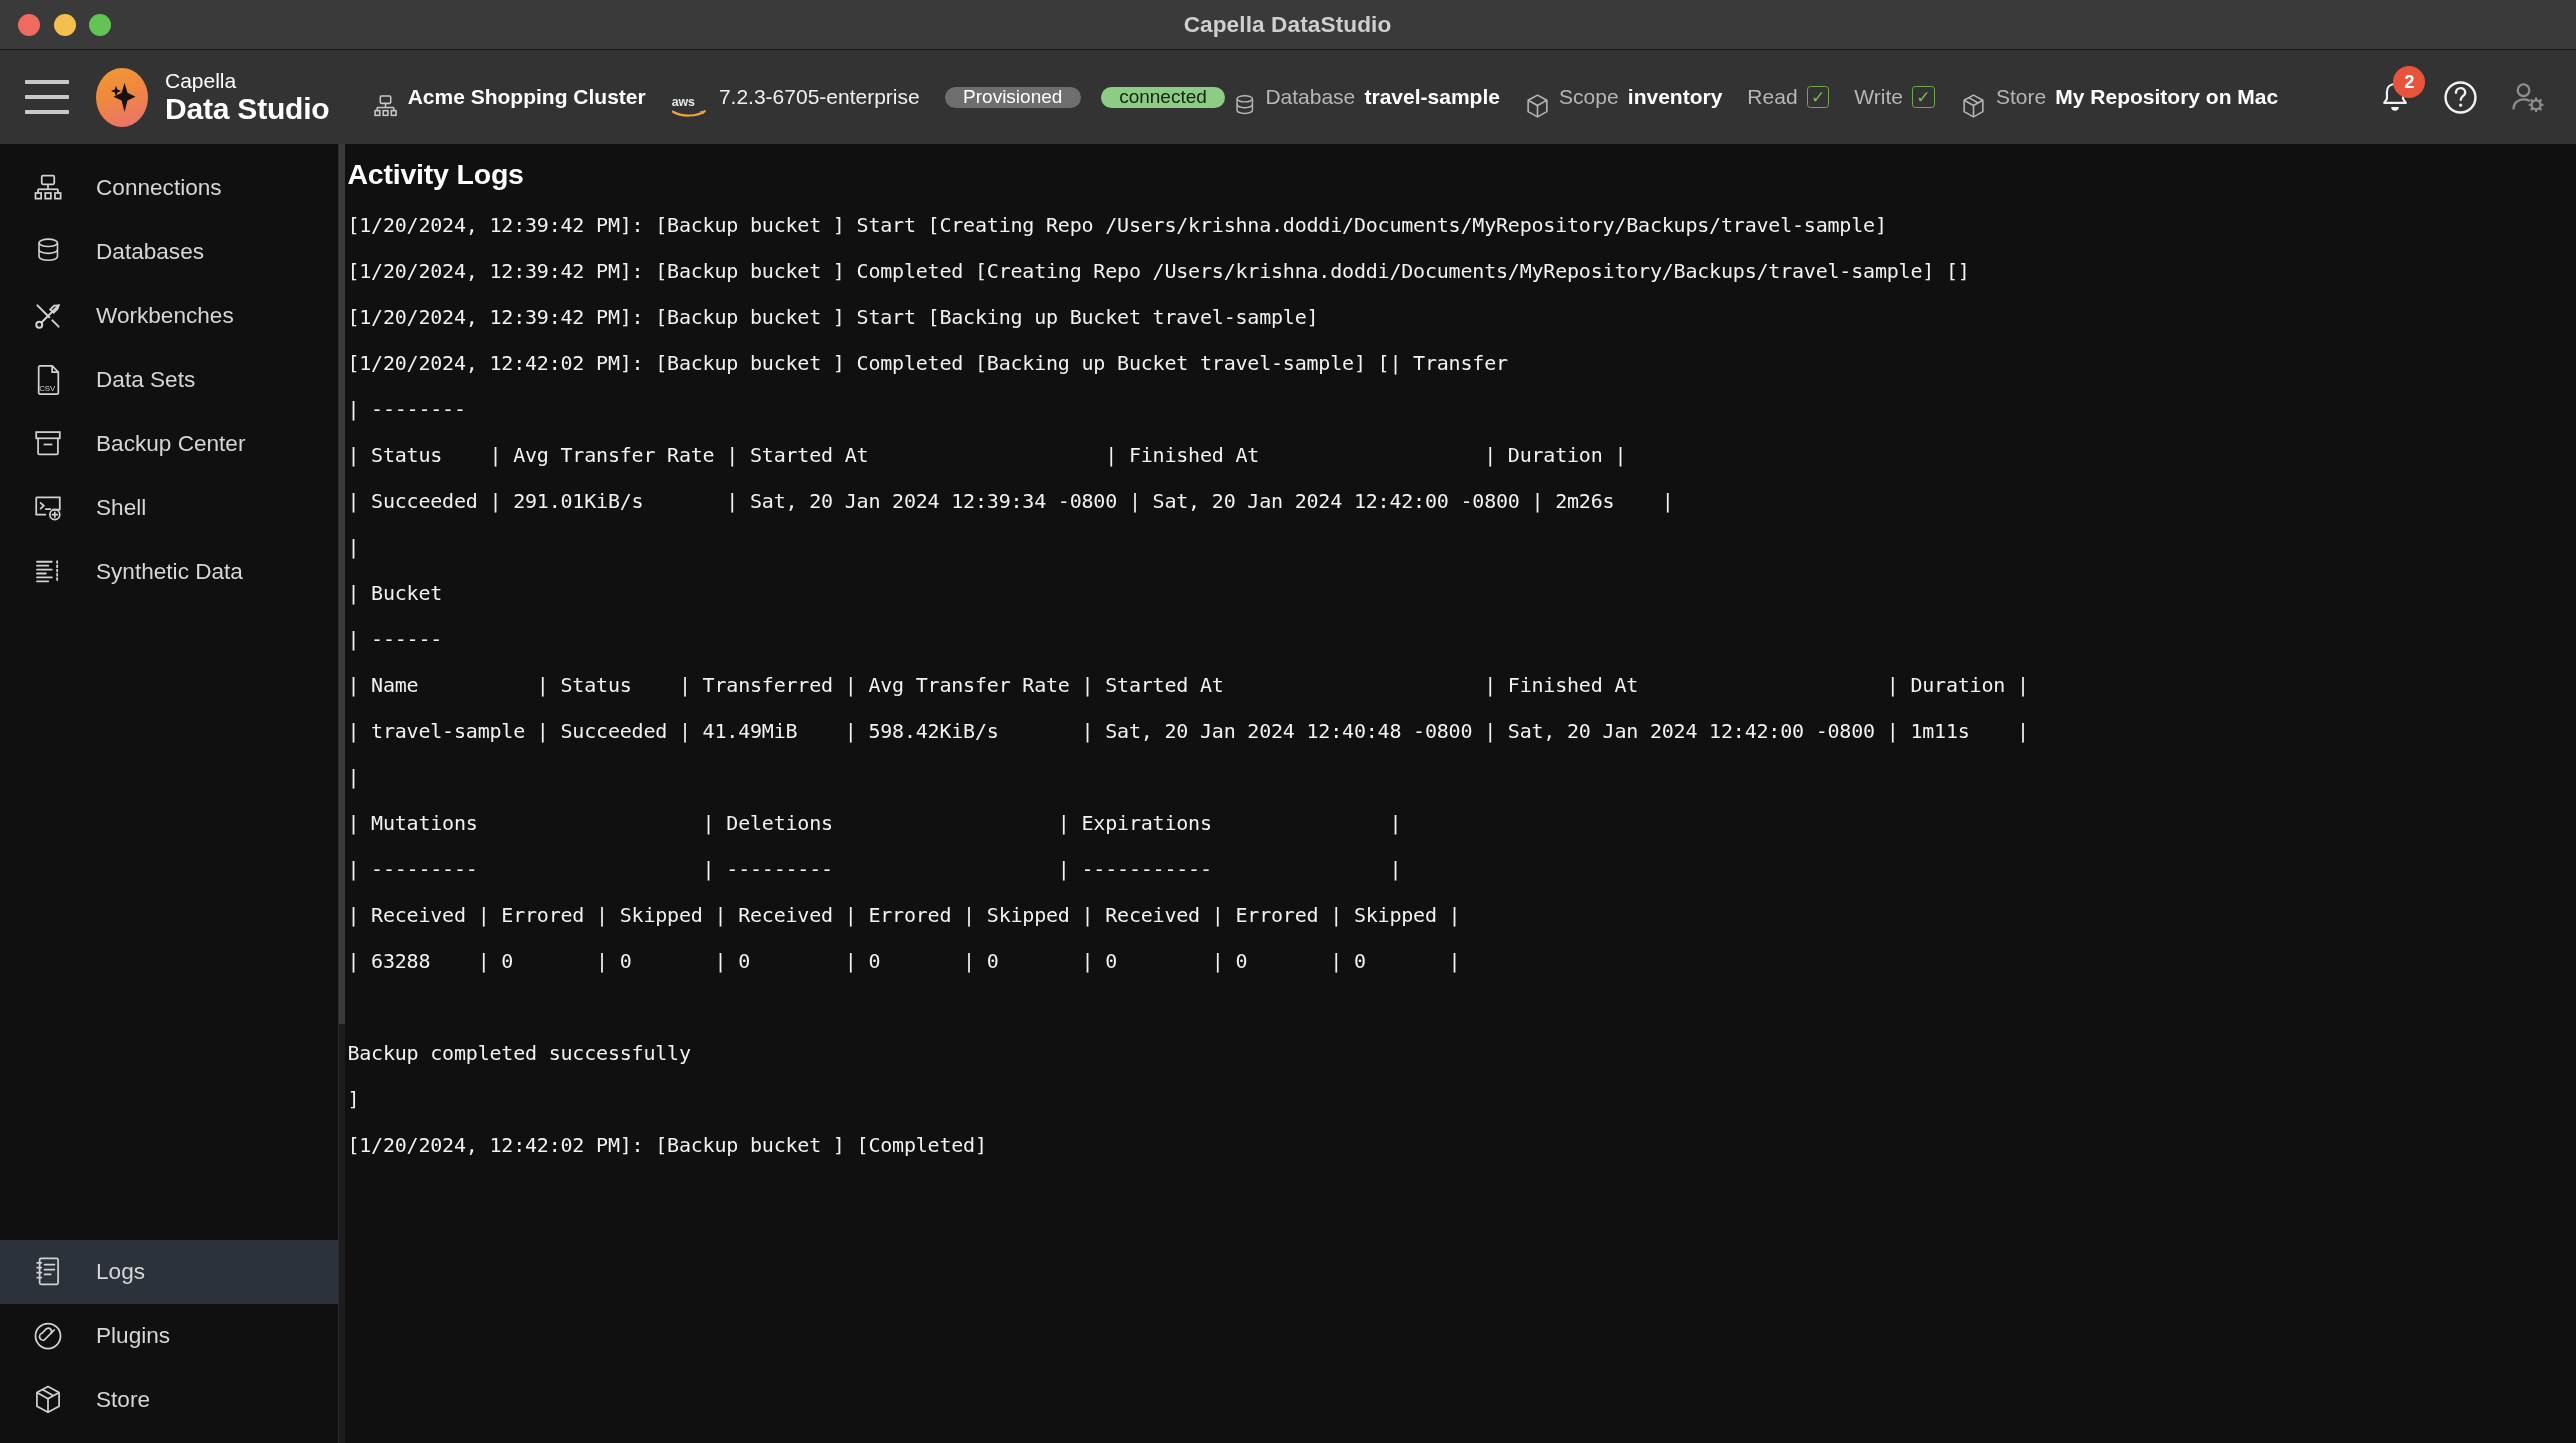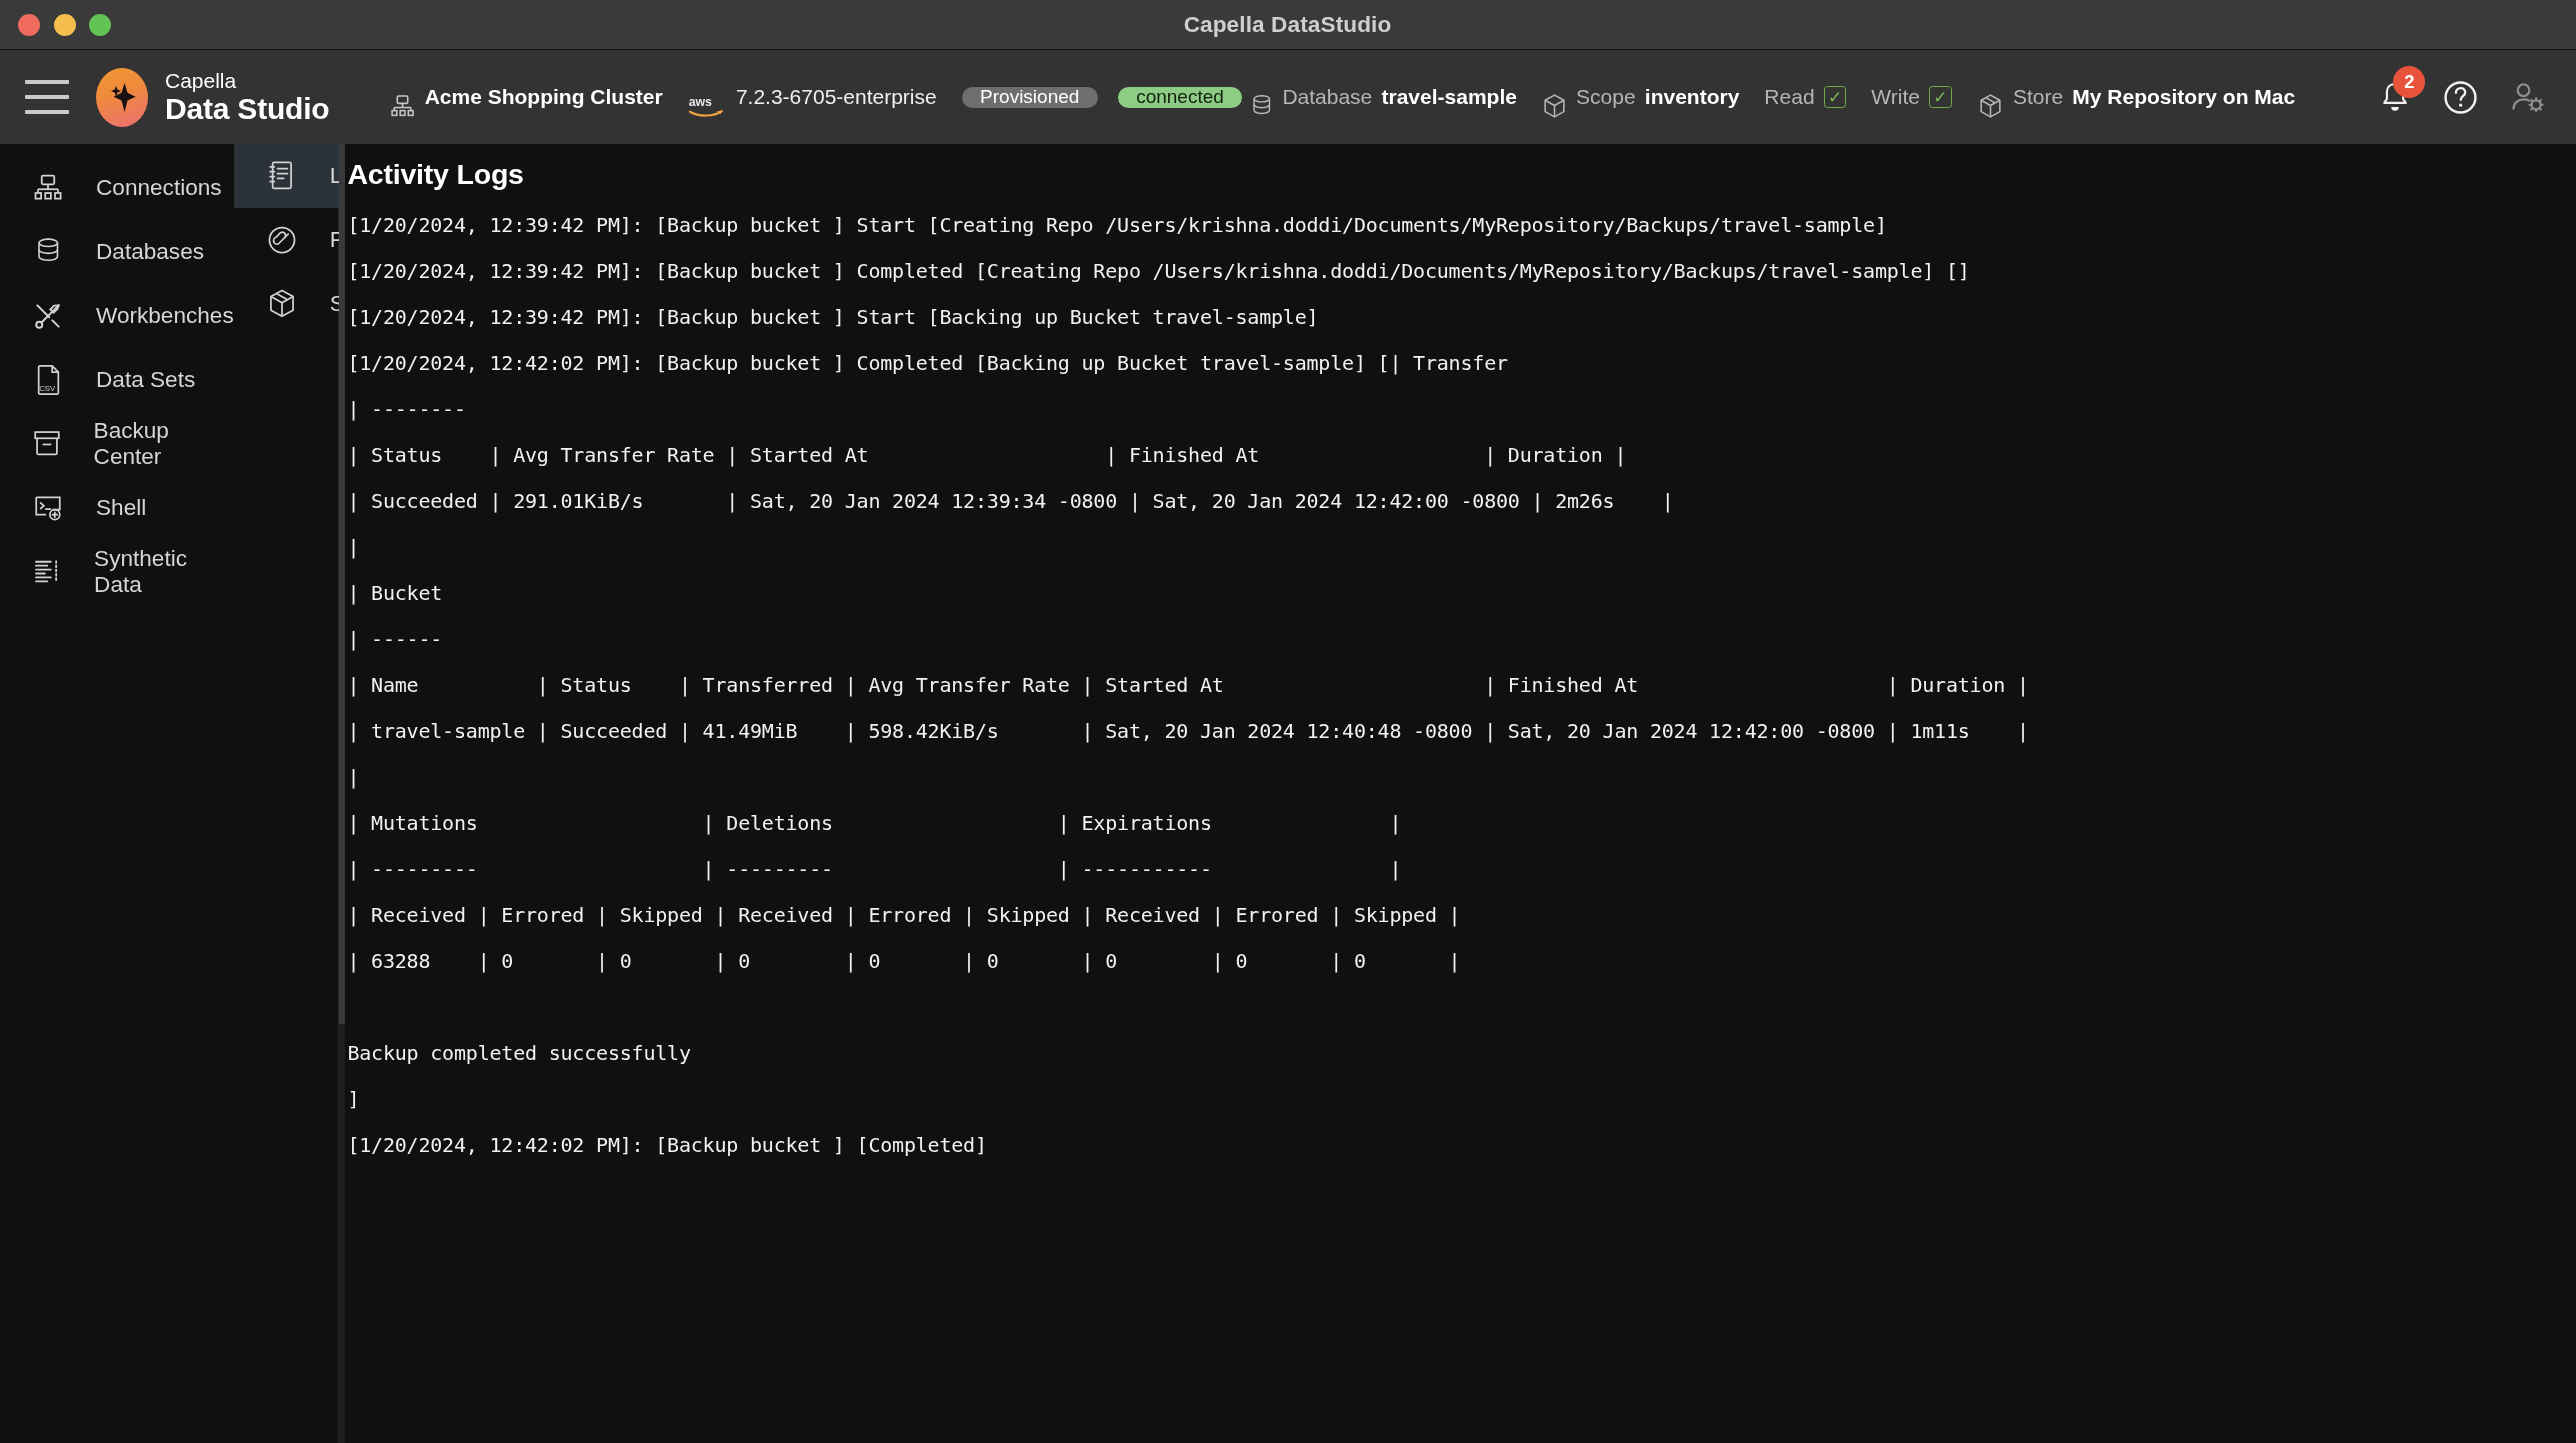--- a/index.html
+++ b/index.html
@@ -44,21 +44,21 @@
     padding: 0 30px 0 25px;
     position: relative;
   }
   .hamburger {
     width: 44px; height: 34px;
     display: flex; flex-direction: column; justify-content: space-between;
     margin-right: 27px; cursor: pointer;
   }
   .hamburger span { display: block; height: 4.2px; background: #c9c9c9; border-radius: 0.8px; }
 
-  .brand { display: flex; align-items: center; gap: 17px; margin-right: 61px; }
+  .brand { display: flex; align-items: center; gap: 17px; margin-right: 44px; }
   .brand-logo {
     width: 52px; height: 59px; border-radius: 50%;
     background: linear-gradient(160deg, #f09a35 0%, #ef8a3c 40%, #ec6f72 100%);
     display: flex; align-items: center; justify-content: center;
   }
   .brand-text { line-height: 1; }
   .brand-top { font-size: 21px; color: #ffffff; font-weight: normal; margin-bottom: 2.5px; }
   .brand-bottom { font-size: 30px; color: #ffffff; font-weight: bold; letter-spacing: -0.2px; }
 
   .meta { display: flex; flex-direction: row; gap: 7.5px; }
@@ -92,21 +92,21 @@
     display: flex; align-items: center; justify-content: center;
   }
 
   
   .body { flex: 1 1 auto; display: flex; min-height: 0; }
 
   .sidebar {
     width: 339px; flex: 0 0 339px;
     background: #101011;
     border-right: 0.8px solid #2a2a2c;
-    display: flex; flex-direction: row;
+    display: flex; flex-direction: column;
   }
   .side-top { flex: 1 1 auto; padding-top: 11.7px; }
   .side-bottom { flex: 0 0 auto; padding-bottom: 12px; }
   .side-item {
     height: 64px; display: flex; align-items: center;
     padding-left: 28.5px; gap: 28.5px; cursor: pointer;
   }
   .side-item.active { background: #2b3239; }
   .side-label { font-size: 22.6px; color: #d6d6d6; }
   .side-icon { width: 39px; display: flex; align-items: center; justify-content: center; }

